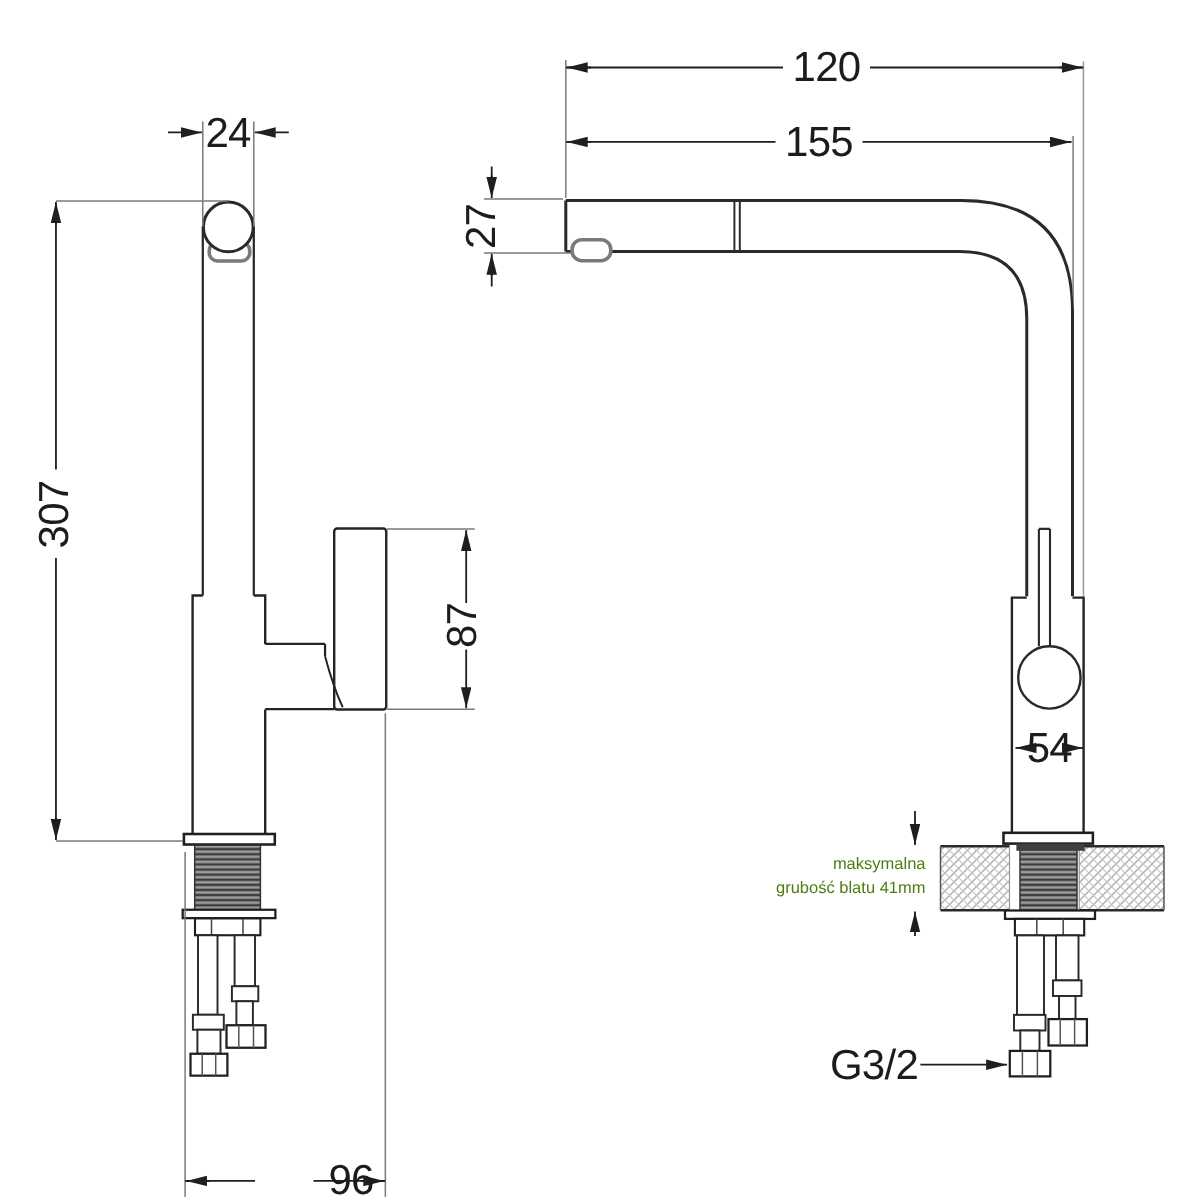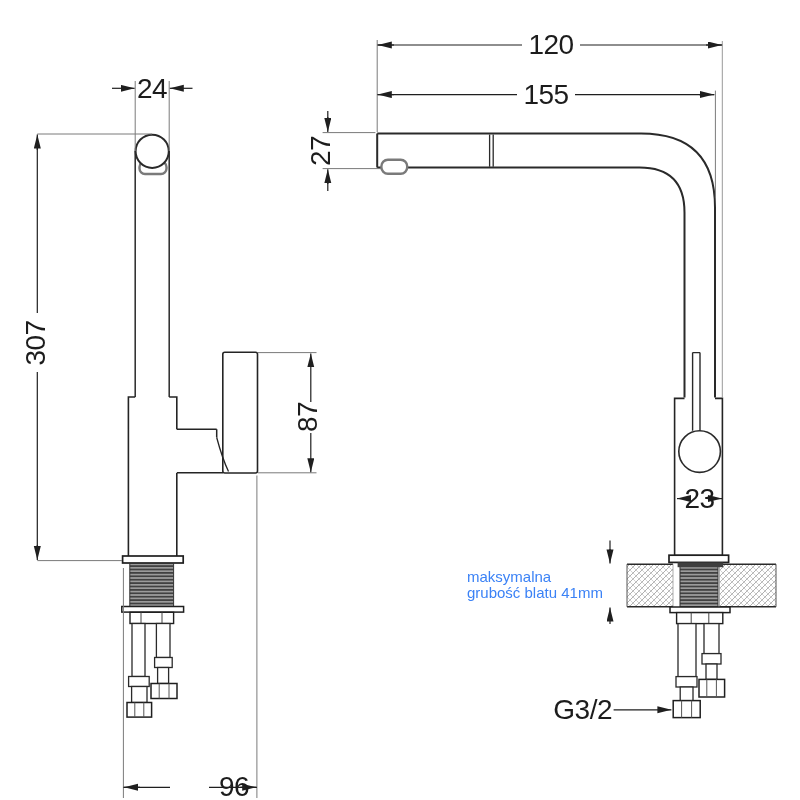--- a/index.html
+++ b/index.html
@@ -2,21 +2,21 @@
 <html><head>
 <meta charset="utf-8">
 <style>
   html,body{margin:0;padding:0;background:#fff;}
   #stage{position:relative;width:800px;height:800px;background:#fff;overflow:hidden;
          font-family:"Liberation Sans",sans-serif;color:#1c1c1c;}
   #lineart{position:absolute;left:0;top:0;width:800px;height:800px;}
   .dim-label{position:absolute;font-size:28px;line-height:29px;letter-spacing:-0.5px;
              color:#1c1c1c;text-align:center;background:transparent;white-space:nowrap;}
   .rot{transform:rotate(-90deg);transform-origin:center center;}
-  .note{position:absolute;font-size:15px;line-height:15.5px;text-align:left;color:#3b82f6;}
+  .note{position:absolute;font-size:11px;line-height:15.5px;text-align:right;color:#4d7c0f;}
 </style>
 </head>
 <body>
 
 <div id="stage">
 
 <svg id="lineart" viewBox="0 0 800 800">
   <defs>
     <marker id="arr" markerUnits="userSpaceOnUse" markerWidth="15" markerHeight="8" refX="14" refY="3.5" orient="auto">
       <path d="M0,0 L14,3.5 L0,7 Z" fill="#1f1f1f"></path>
@@ -184,21 +184,21 @@
 </svg>
 
   <div class="dim-label" style="left:132px;top:74px;width:40px;">24</div>
   <div class="dim-label rot" style="left:0px;top:329px;width:70px;height:28px;">307</div>
   <div class="dim-label rot" style="left:282px;top:403px;width:50px;height:28px;">87</div>
   <div class="dim-label" style="left:167px;top:772px;width:44px;margin-left:45px;">96</div>
 
   <div class="dim-label" style="left:521px;top:30px;width:60px;">120</div>
   <div class="dim-label" style="left:516px;top:80px;width:60px;">155</div>
   <div class="dim-label rot" style="left:295px;top:136.5px;width:50px;height:28px;">27</div>
-  <div class="dim-label" style="left:679px;top:484px;width:41px;">23</div>
+  <div class="dim-label" style="left:679px;top:484px;width:41px;">54</div>
 
   <div class="dim-label" style="left:540px;top:695px;width:72px;text-align:right;">G3/2</div>
 
   <div class="note" style="left:467px;top:569px;width:150px;">
     <div>maksymalna</div>
     <div>grubość blatu 41mm</div>
   </div>
 
 </div>
 

